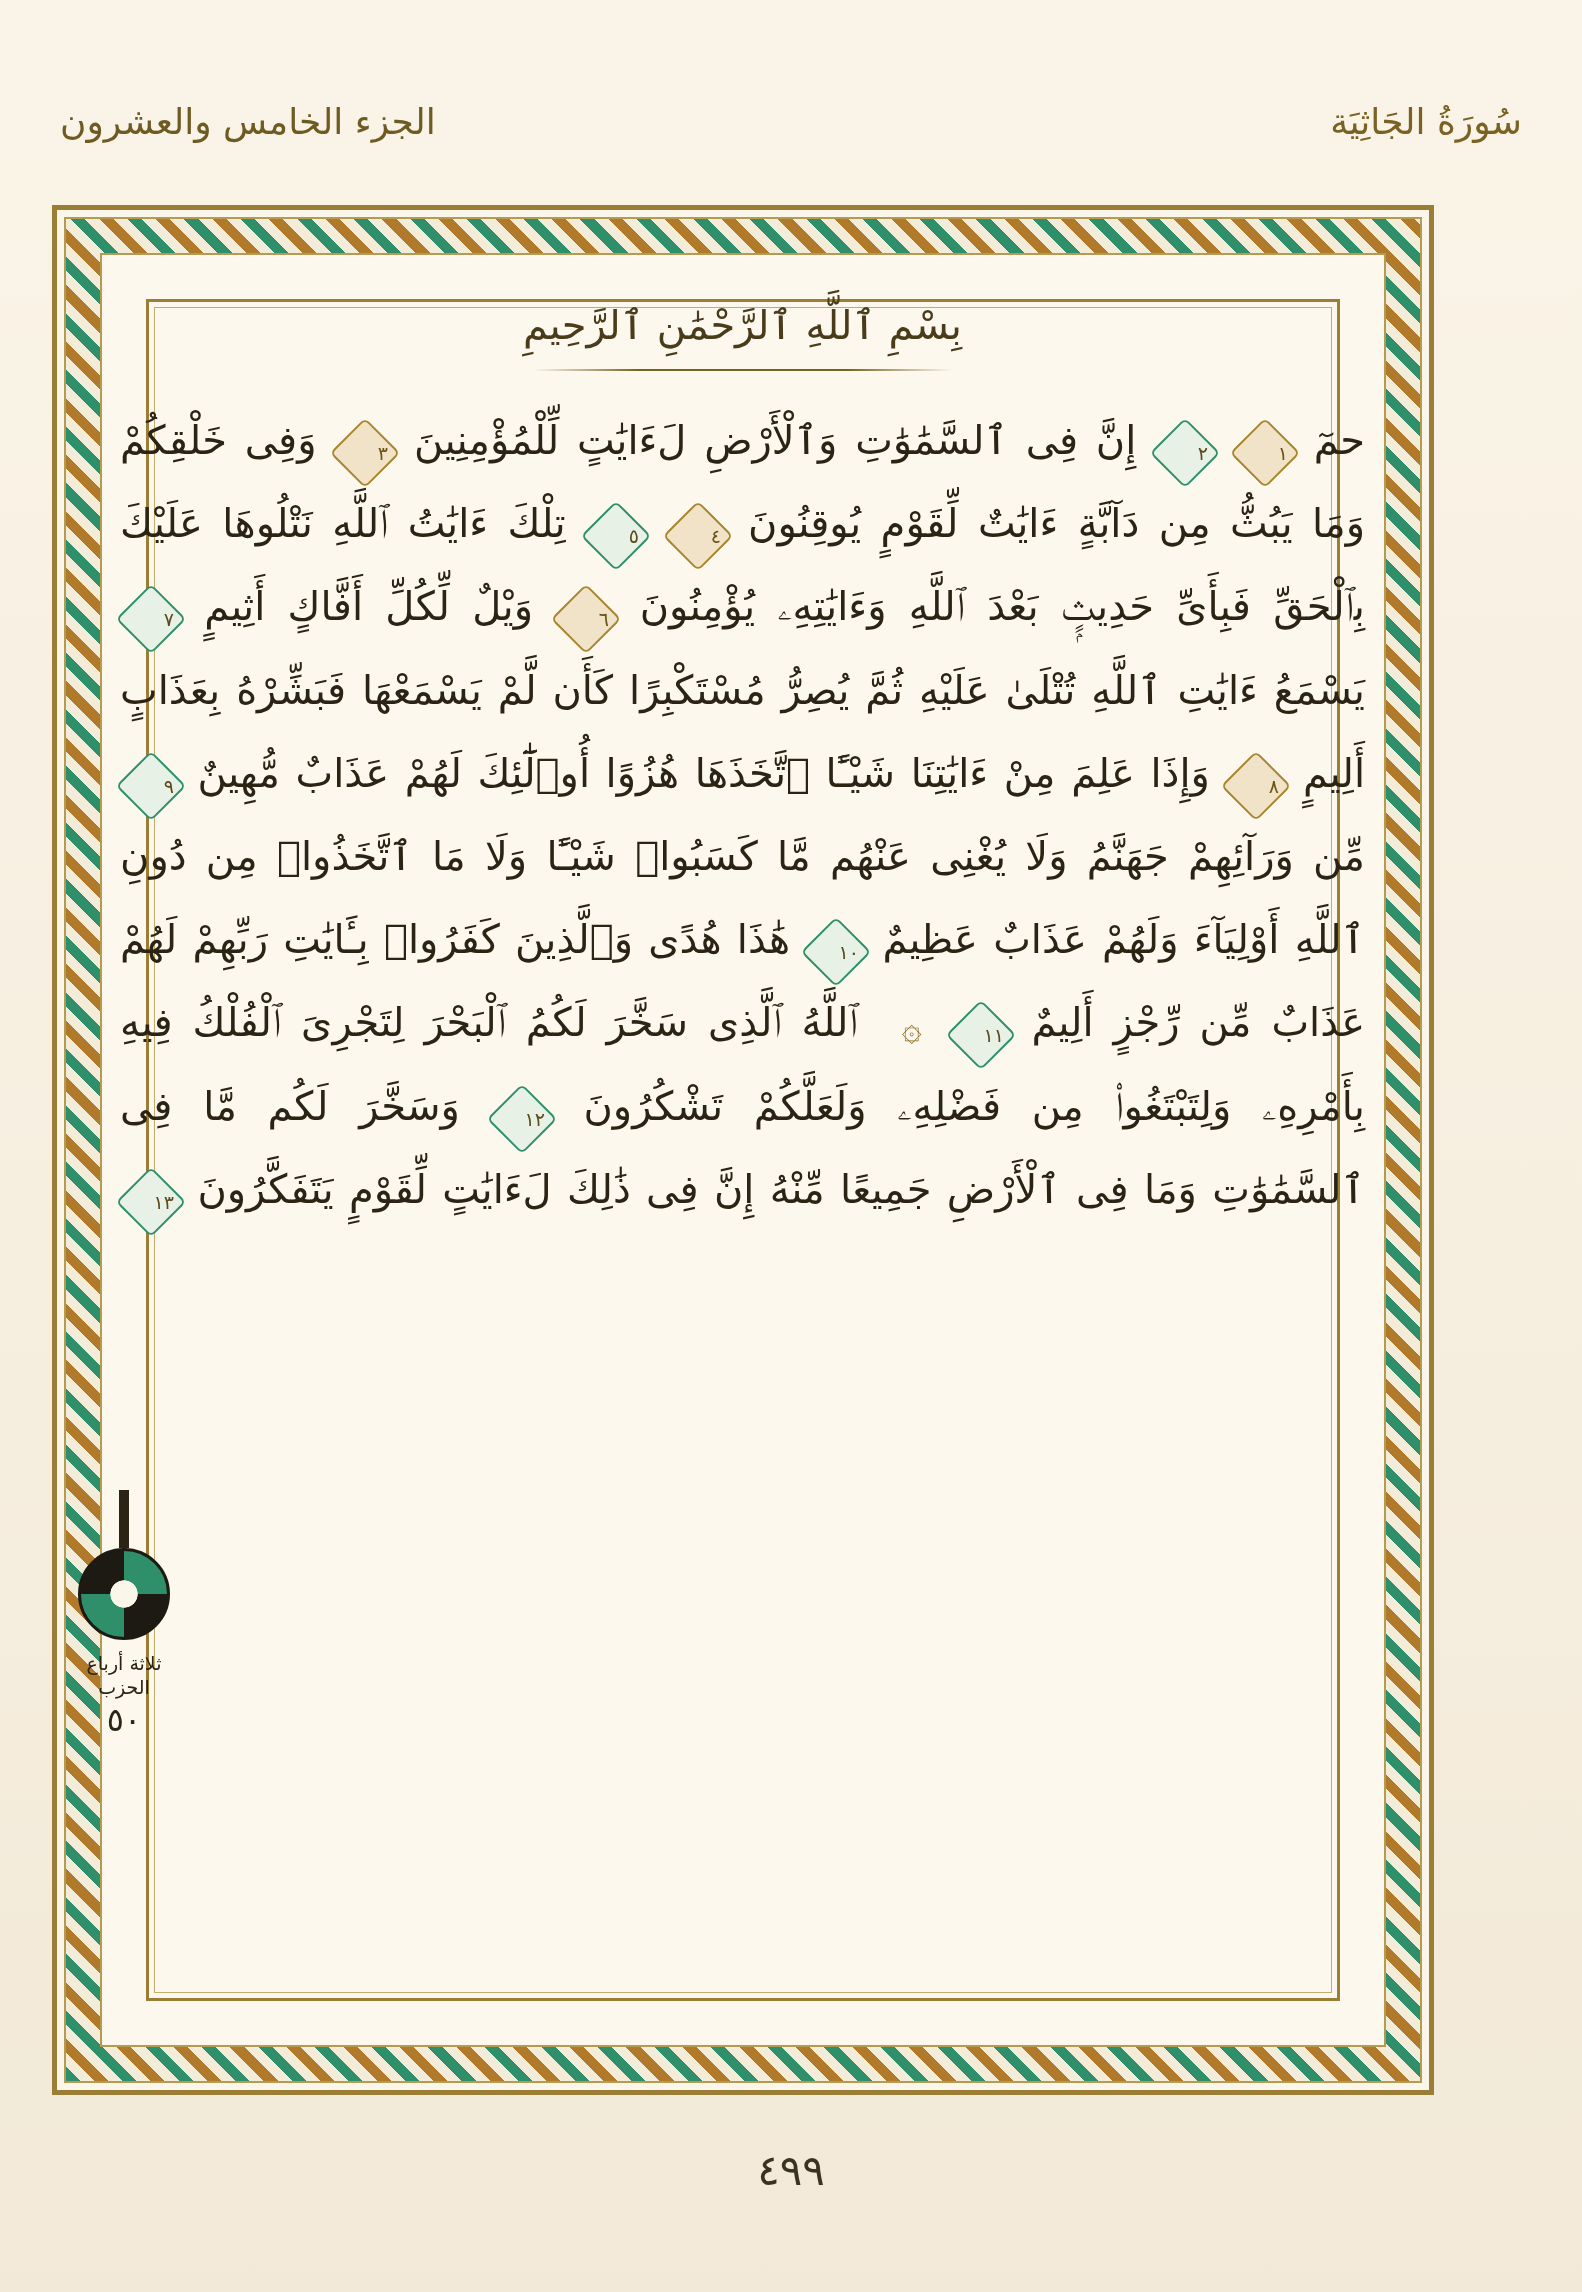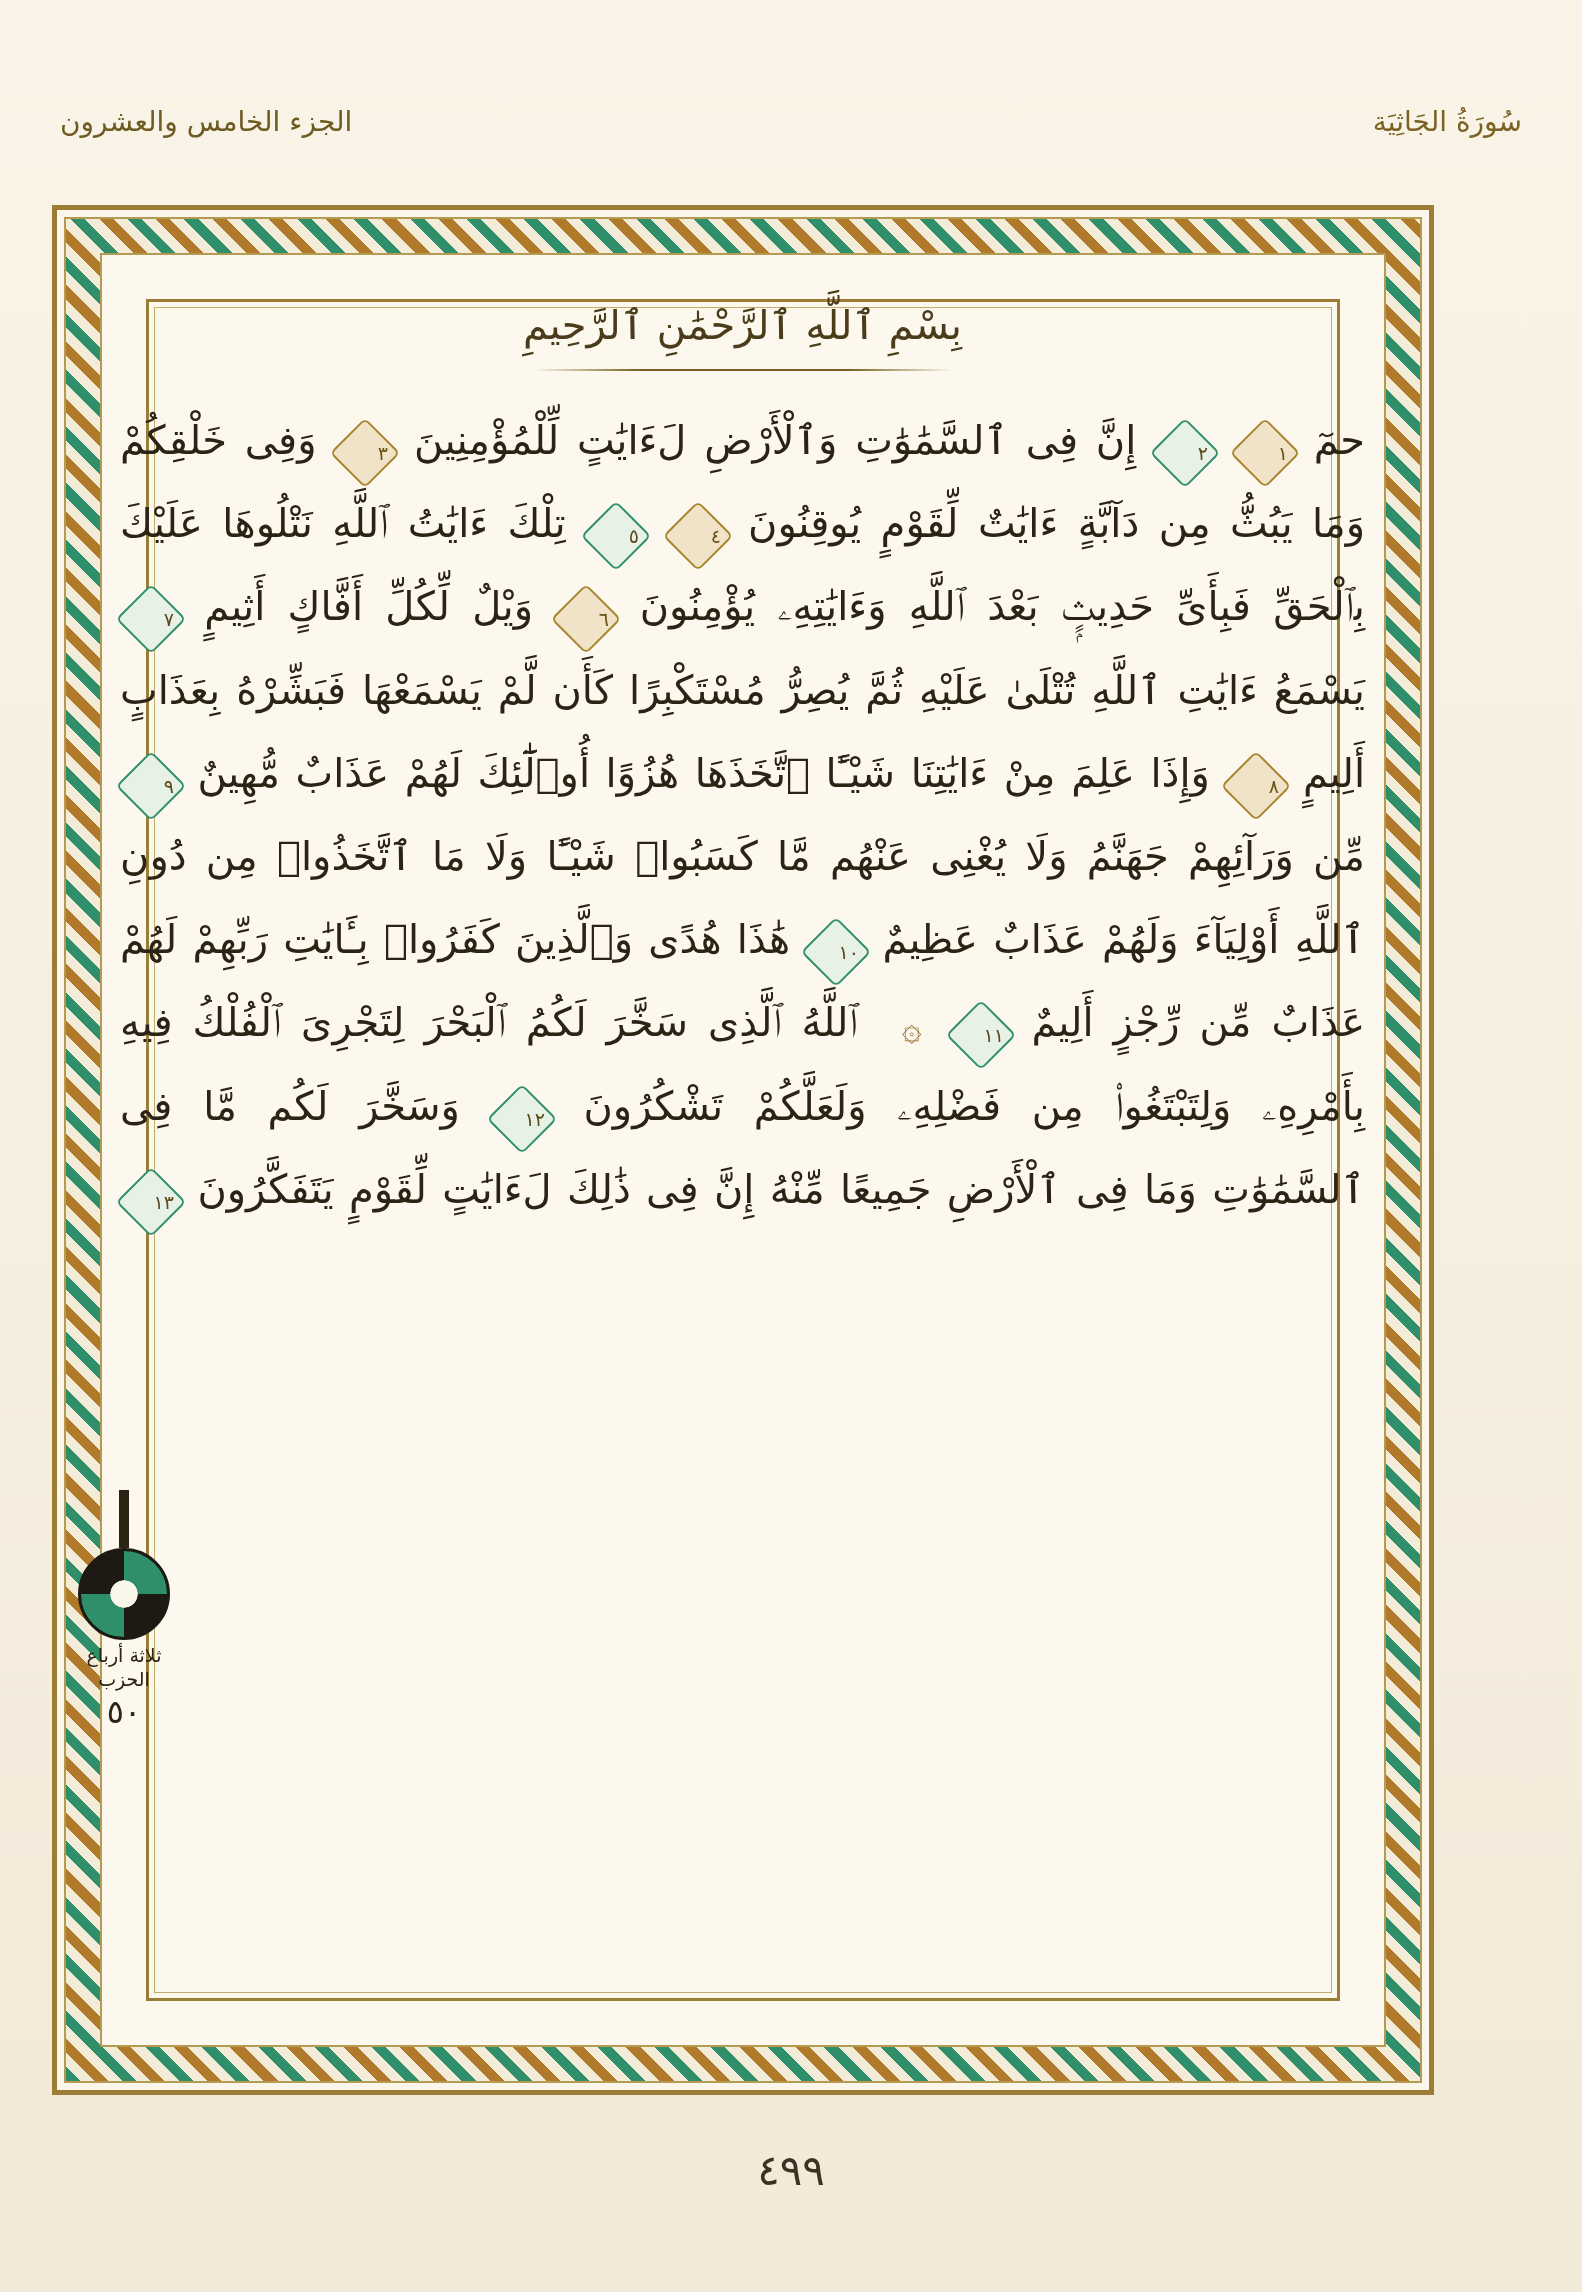--- a/index.html
+++ b/index.html
@@ -31,21 +31,21 @@
     height: 60px;
     display: flex;
     align-items: center;
     justify-content: space-between;
     padding: 0 60px;
     box-sizing: border-box;
   }
   .header .surah-name,
   .header .juz-name {
     color: #6b5a2a;
-    font-size: 28px;
+    font-size: 36px;
     line-height: 1.1;
     font-family: "DejaVu Sans", sans-serif;
     white-space: nowrap;
     text-align: center;
   }
   .header .surah-name { color:#7a6222;margin-left:6px; }
   .header .juz-name   { color:#6d5b22; }
 
   
   .frame-outer {
@@ -188,21 +188,21 @@
     height: 92px;
     margin: 0 auto;
     border-radius: 50%;
     background:
       radial-gradient(circle at 50% 50%, #fbf6ea 22%, transparent 23%),
       conic-gradient(from 0deg, #2f8f6b 0 25%, #1c1a12 25% 50%, #2f8f6b 50% 75%, #1c1a12 75% 100%);
     border: 3px solid #1c1a12;
     box-sizing: border-box;
   }
   .hizb-label {
-    margin-top: 4px;
+    margin-top: 12px;
     color: #2b2415;
     font-size: 19px;
     line-height: 1.25;
   }
   .hizb-label .num { font-size: 32px; }
 
   
   .page-number {
     position: absolute;
     left: 0;

